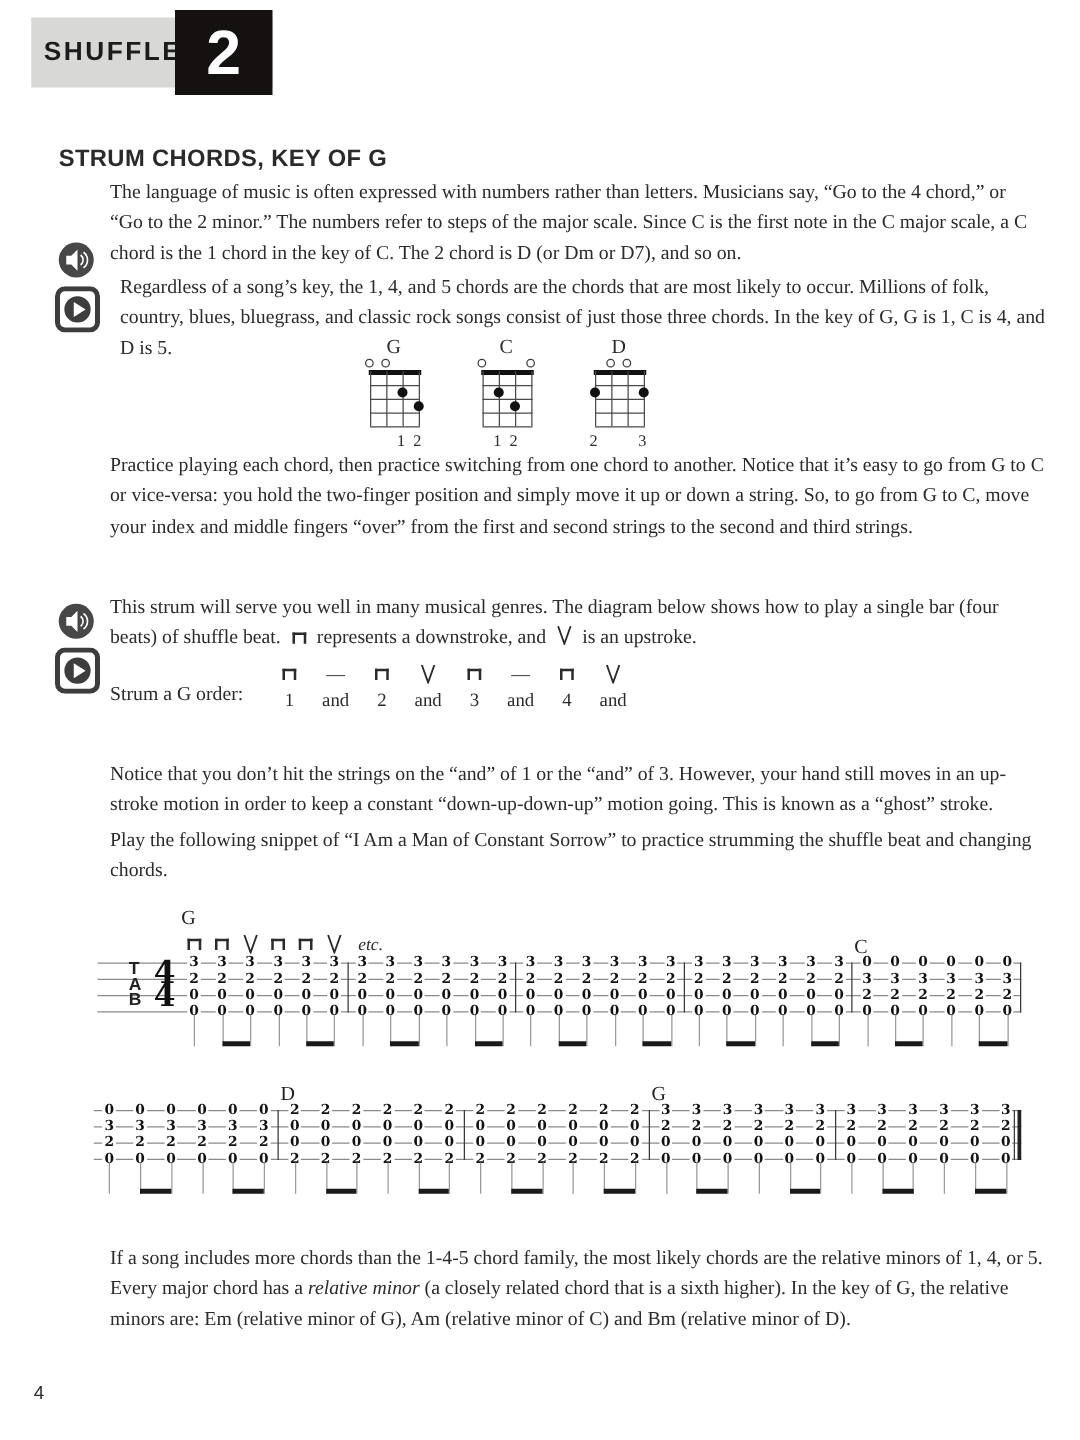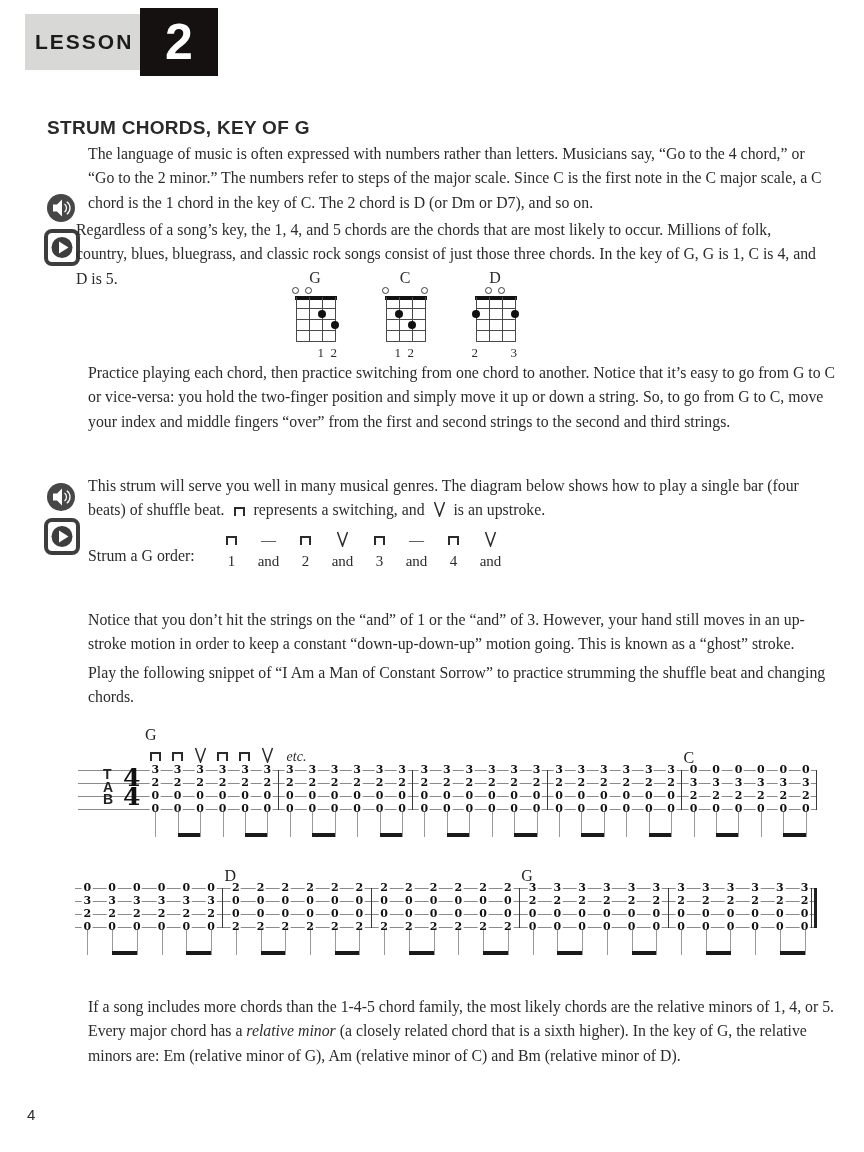--- a/index.html
+++ b/index.html
@@ -70,21 +70,21 @@
   .m-note{position:absolute;top:-21px;left:8px;font-style:italic;font-size:14px;}
   .it{font-style:italic;}
 </style>
 </head>
 <body>
 
 <div class="page">
 
   <div class="hdr">
     <div class="hdr-bar">
-      <span>LESSON</span>
+      <span>SHUFFLE</span>
     </div>
     <div class="hdr-box">
       <span>2</span>
     </div>
   </div>
 
   <div class="h1" style="left:47px;top:117px;">STRUM CHORDS, KEY OF G</div>
 
   <div class="para" style="left:88px;top:142px;width:742px;">The language of music is often expressed with numbers rather than letters. Musicians say, “Go to the 4 chord,” or “Go to the 2 minor.” The numbers refer to steps of the major scale. Since C is the first note in the C major scale, a C chord is the 1 chord in the key of C. The 2 chord is D (or Dm or D7), and so on.</div>
 
@@ -97,21 +97,21 @@
     </svg>
   </div>
   <div class="micon" style="left:44px;top:229px;">
     <svg width="36" height="37" viewBox="0 0 36 37">
       <rect x="2" y="2" width="32" height="33" rx="6" fill="#fff" stroke="#3d3d3d" stroke-width="4"></rect>
       <circle cx="18" cy="18.5" r="10.5" fill="#3d3d3d"></circle>
       <polygon points="15,12.5 24.5,18.5 15,24.5" fill="#fff"></polygon>
     </svg>
   </div>
 
-  <div class="para" style="left:76px;top:218px;width:748px;">Regardless of a song’s key, the 1, 4, and 5 chords are the chords that are most likely to occur. Millions of folk, country, blues, bluegrass, and classic rock songs consist of just those three chords. In the key of G, G is 1, C is 4, and D is 5.</div>
+  <div class="para" style="left:96px;top:218px;width:748px;">Regardless of a song’s key, the 1, 4, and 5 chords are the chords that are most likely to occur. Millions of folk, country, blues, bluegrass, and classic rock songs consist of just those three chords. In the key of G, G is 1, C is 4, and D is 5.</div>
 
   <div class="chord-row" id="chord-row">
       <div class="chord">
         <div class="c-name">G</div>
         <div class="c-open">
           <span class="c-ring" style="left: 4px;"></span>
           <span class="c-ring" style="left: 17px;"></span>
         </div>
         <div class="c-grid">
           <div class="c-nut"></div>
@@ -178,21 +178,21 @@
           <span class="c-fin" style="left: 3.5px;">2</span>
           <span class="c-fin" style="left: 42.5px;">3</span>
         </div>
       </div>
     </div>
 
   <div class="para" style="left:88px;top:361px;width:748px;">Practice playing each chord, then practice switching from one chord to another. Notice that it’s easy to go from G to C or vice-versa: you hold the two-finger position and simply move it up or down a string. So, to go from G to C, move your index and middle fingers “over” from the first and second strings to the second and third strings.</div>
 
 
   <div class="para" style="left:88px;top:474px;width:742px;">
-    <span>This strum will serve you well in many musical genres. The diagram below shows how to play a single bar (four beats) of shuffle beat. </span><span class="mk-down"></span><span> represents a switching, and </span><span class="mk-up"><svg width="13" height="16" viewBox="0 0 13 16">
+    <span>This strum will serve you well in many musical genres. The diagram below shows how to play a single bar (four beats) of shuffle beat. </span><span class="mk-down"></span><span> represents a downstroke, and </span><span class="mk-up"><svg width="13" height="16" viewBox="0 0 13 16">
           <path d="M1.5 1 L6.5 15 L11.5 1" fill="none" stroke="#2b2b2b" stroke-width="1.5"></path>
         </svg></span><span> is an upstroke.</span>
   </div>
 
   <div class="micon" style="left:46px;top:482px;">
     <svg width="30" height="30" viewBox="0 0 30 30">
       <circle cx="15" cy="15" r="14" fill="#474747"></circle>
       <polygon points="7,11.5 11,11.5 16,6.5 16,23.5 11,18.5 7,18.5" fill="#fff"></polygon>
       <path d="M18.5,11 a5,5 0 0 1 0,8" stroke="#fff" stroke-width="1.3" fill="none"></path>
       <path d="M20.8,8.8 a7.6,7.6 0 0 1 0,12.4" stroke="#fff" stroke-width="1.3" fill="none"></path>

